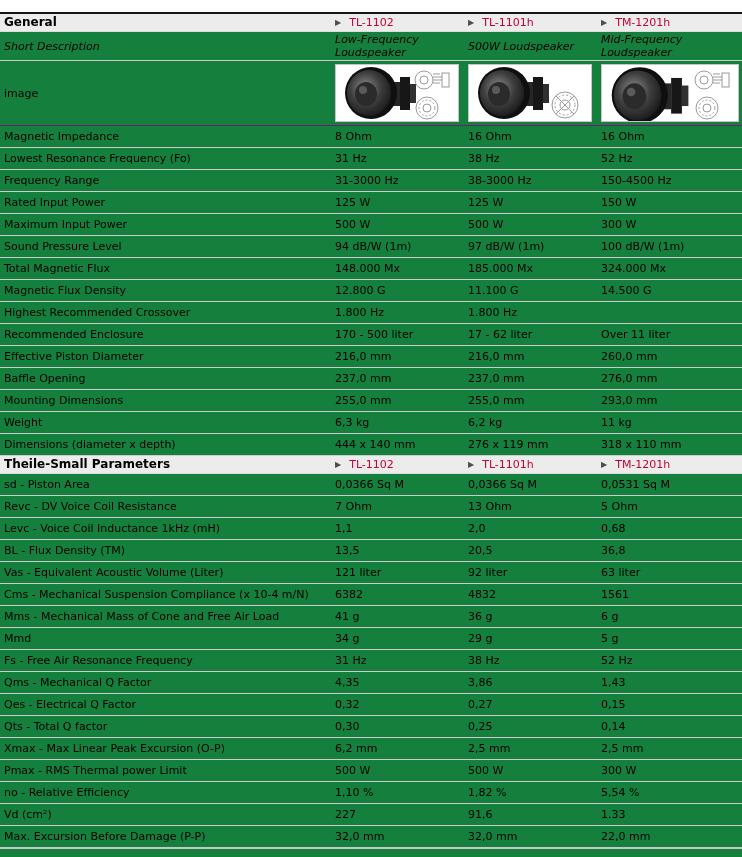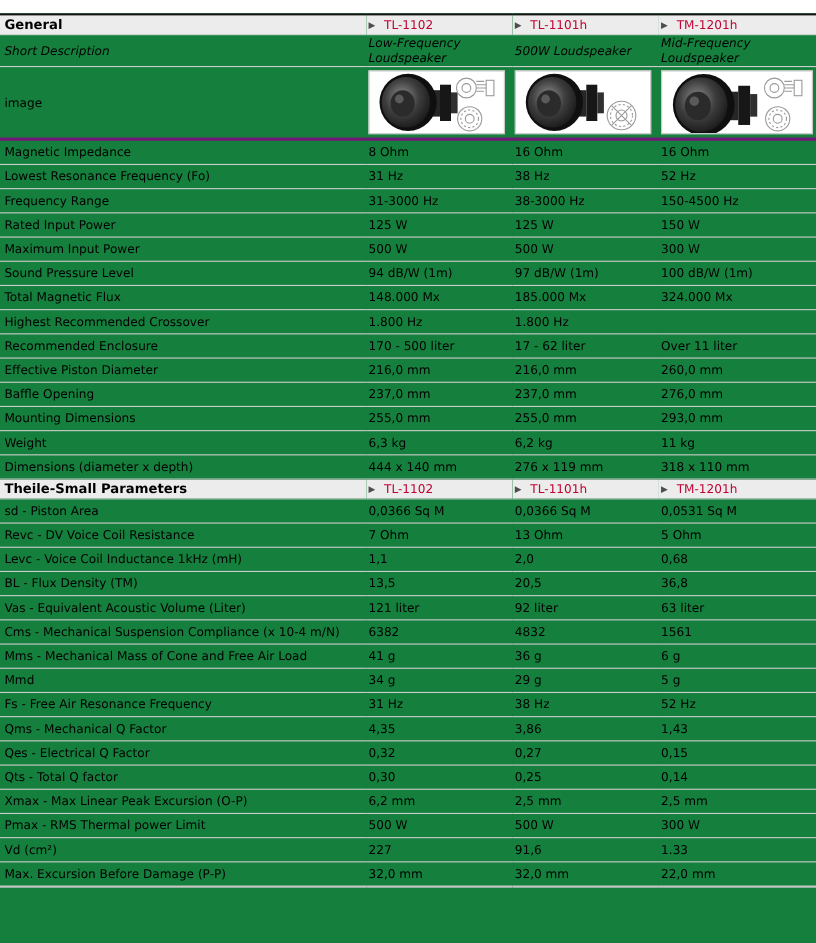--- a/index.html
+++ b/index.html
@@ -36,21 +36,21 @@
   tr.section-header td {
     background: #ececec;
     border-bottom: 1px solid #dddddd;
     height: 15px;
   }
   tr.section-header td.section-title {
     font-weight: bold;
     font-size: 12px;
   }
   tr.description-row td { height: 24px; font-style: italic; }
-  tr.image-row td { height: 62px; border-bottom: 3px solid #701a75; }
+  tr.image-row td { height: 62px; border-bottom: 1px solid #701a75; }
   .arrow {
     display: inline-block;
     color: #4d4d4d;
     font-size: 8px;
     margin-right: 8px;
     position: relative;
     top: -1px;
   }
   .product-link {
     color: #c00333;
@@ -210,20 +210,26 @@
           <td class="value-cell">97 dB/W (1m)</td>
           <td class="value-cell">100 dB/W (1m)</td>
         </tr>
         <tr>
           <td class="label-cell">Total Magnetic Flux</td>
           <td class="value-cell">148.000 Mx</td>
           <td class="value-cell">185.000 Mx</td>
           <td class="value-cell">324.000 Mx</td>
         </tr>
         <tr>
+          <td class="label-cell">Magnetic Flux Density</td>
+          <td class="value-cell">12.800 G</td>
+          <td class="value-cell">11.100 G</td>
+          <td class="value-cell">14.500 G</td>
+        </tr>
+        <tr>
           <td class="label-cell">Highest Recommended Crossover</td>
           <td class="value-cell">1.800 Hz</td>
           <td class="value-cell">1.800 Hz</td>
           <td class="value-cell"></td>
         </tr>
         <tr>
           <td class="label-cell">Recommended Enclosure</td>
           <td class="value-cell">170 - 500 liter</td>
           <td class="value-cell">17 - 62 liter</td>
           <td class="value-cell">Over 11 liter</td>
@@ -342,20 +348,26 @@
           <td class="value-cell">2,5 mm</td>
           <td class="value-cell">2,5 mm</td>
         </tr>
         <tr>
           <td class="label-cell">Pmax - RMS Thermal power Limit</td>
           <td class="value-cell">500 W</td>
           <td class="value-cell">500 W</td>
           <td class="value-cell">300 W</td>
         </tr>
         <tr>
+          <td class="label-cell">no - Relative Efficiency</td>
+          <td class="value-cell">1,10 %</td>
+          <td class="value-cell">1,82 %</td>
+          <td class="value-cell">5,54 %</td>
+        </tr>
+        <tr>
           <td class="label-cell">Vd (cm²)</td>
           <td class="value-cell">227</td>
           <td class="value-cell">91,6</td>
           <td class="value-cell">1.33</td>
         </tr>
         <tr>
           <td class="label-cell">Max. Excursion Before Damage (P-P)</td>
           <td class="value-cell">32,0 mm</td>
           <td class="value-cell">32,0 mm</td>
           <td class="value-cell">22,0 mm</td>

